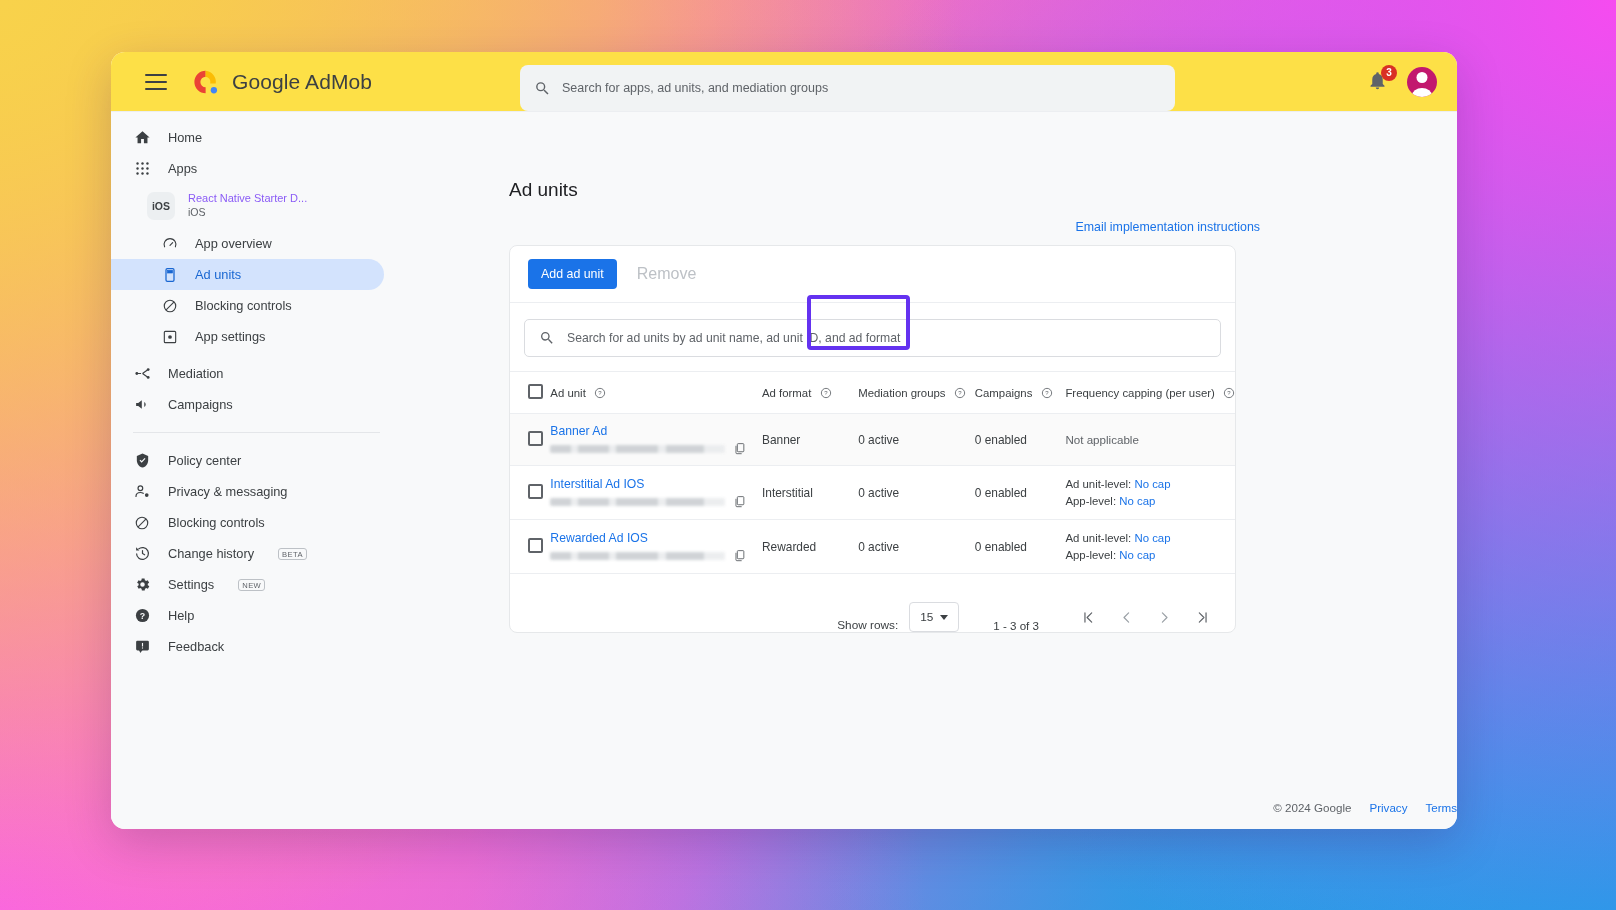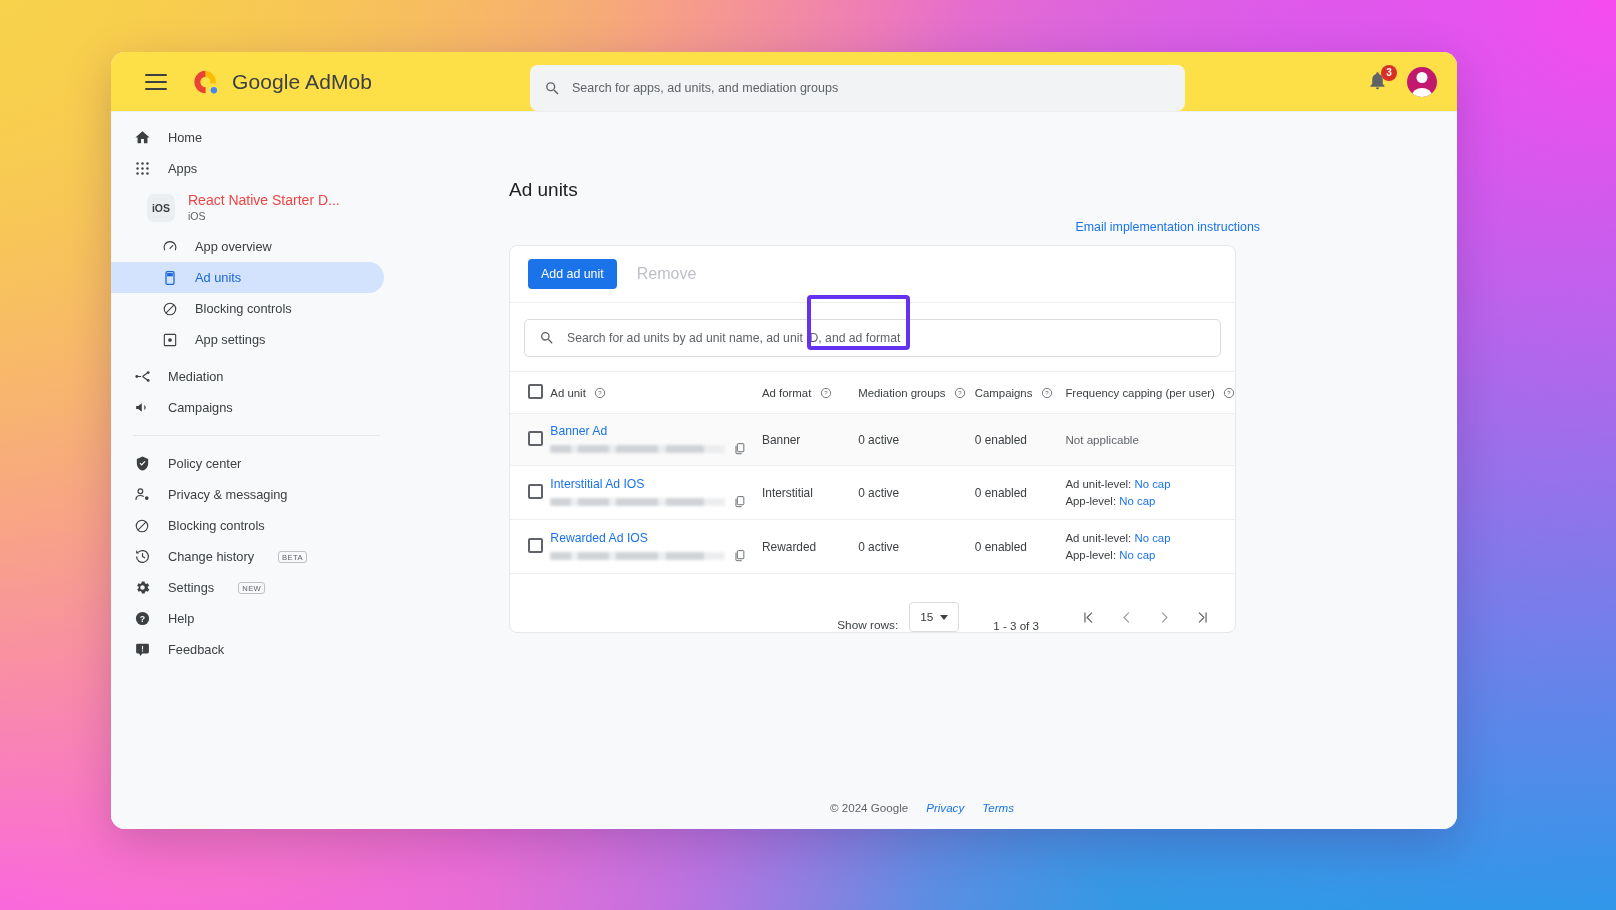--- a/index.html
+++ b/index.html
@@ -47,21 +47,21 @@
     cursor: pointer; margin-left: 12px;
   }
   .hamburger span { display:block; height: 2px; background: #3c4043; border-radius: 1px; }
 
   .brand { display: flex; align-items: center; gap: 11px; margin-left: 24px; cursor: pointer; }
   .brand-logo { width: 30px; height: 30px; }
   .brand-text { font-size: 21px; color: #3c4043; letter-spacing: .1px; }
   .brand-text .bold { font-weight: 400; color:#3c4043; }
 
   #global-search {
-    position: absolute; left: 419px; top: 13px;
+    position: absolute; left: 409px; top: 13px;
     width: 655px; height: 46px;
     background: #f1f3f4;
     border-radius: 8px;
     display: flex; align-items: center;
     padding: 0 14px; gap: 11px;
     cursor: text;
   }
   #global-search .ph { font-size: 12.5px; color: #5f6368; }
 
   #topbar-right {
@@ -123,21 +123,21 @@
     display: flex; align-items: center; gap: 13px;
     padding: 8px 0 8px 36px; cursor: pointer;
   }
   .app-badge {
     width: 28px; height: 28px; border-radius: 7px;
     background: #eceff1; color: #3c4043;
     font-size: 10.5px; font-weight: 600;
     display:flex; align-items:center; justify-content:center;
     flex-shrink: 0;
   }
-  .app-name { font-size: 14px; color: #ef4444; line-height: 1.25; }
+  .app-name { font-size: 11px; color: #8b5cf6; line-height: 1.25; }
   .app-sub { font-size: 10.6px; color: #5f6368; line-height: 1.3; }
 
   .nav-sep { height: 1px; background: #e4e6e9; margin: 12px 18px 12px 22px; }
 
   .chip {
     display:inline-block;
     border: 1px solid #bdc1c6; border-radius: 3px;
     font-size: 7.6px; letter-spacing: .4px; font-weight: 400;
     color: #5f6368; padding: 1px 3px 0 3px;
     margin-left: 7px; vertical-align: middle; text-transform: uppercase;
@@ -267,26 +267,26 @@
     cursor: pointer; font-size: 11.8px; font-weight: 500;
   }
   #range { margin: 0 30px 0 34px; font-size: 11.6px; }
   .pg-btn {
     width: 38px; height: 30px;
     display: flex; align-items: center; justify-content: center;
     cursor: pointer; color: #5f6368;
   }
 
   #footer {
-    position: absolute; left: 0; right: 11px; bottom: 0;
+    position: absolute; left: 0; right: 0; bottom: 0;
     height: 44px;
-    display: flex; align-items: center; justify-content: center; gap: 18px;
+    display: flex; align-items: center; justify-content: flex-end; gap: 18px;
     font-size: 11.6px; color: #5f6368;
   }
-  #footer a { color: #1a73e8; text-decoration: none; cursor: pointer; font-style: italic; }
+  #footer a { color: #1a73e8; text-decoration: none; cursor: pointer; }
 
   .arrow-down {
     width: 0; height: 0;
     border-left: 4px solid transparent;
     border-right: 4px solid transparent;
     border-top: 5px solid #3c4043;
   }
 </style>
 </head>
 <body>

